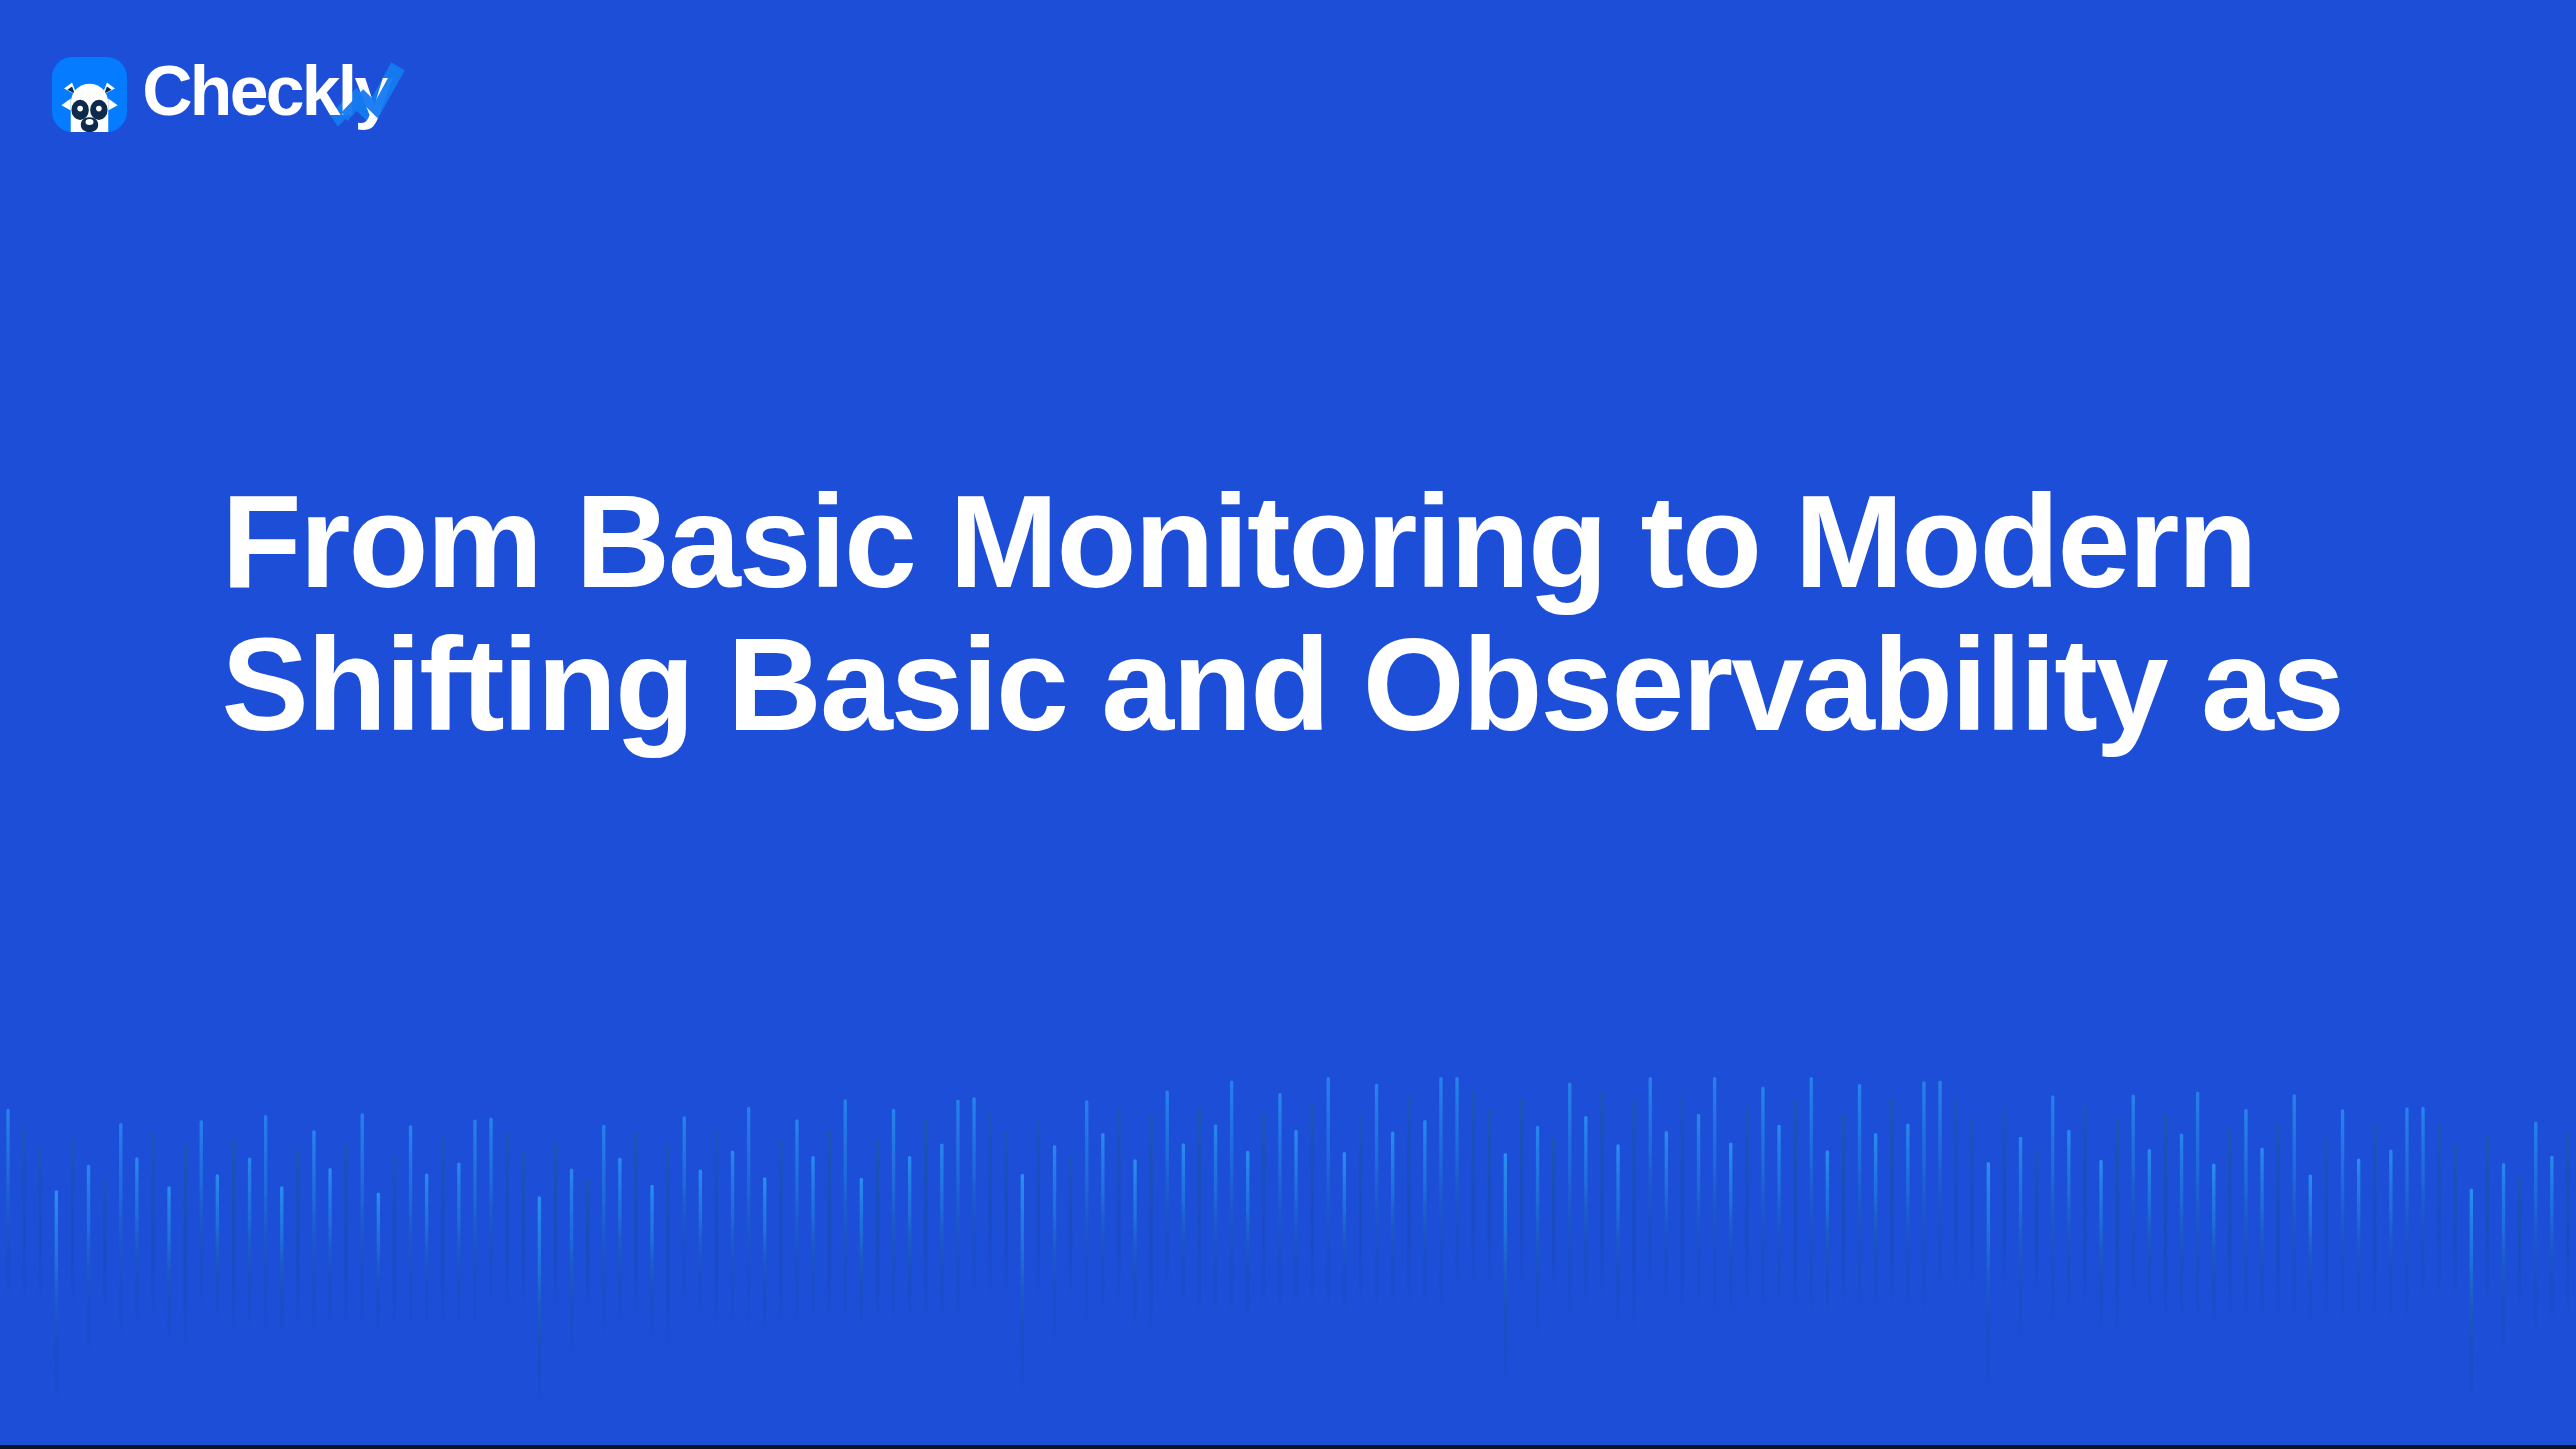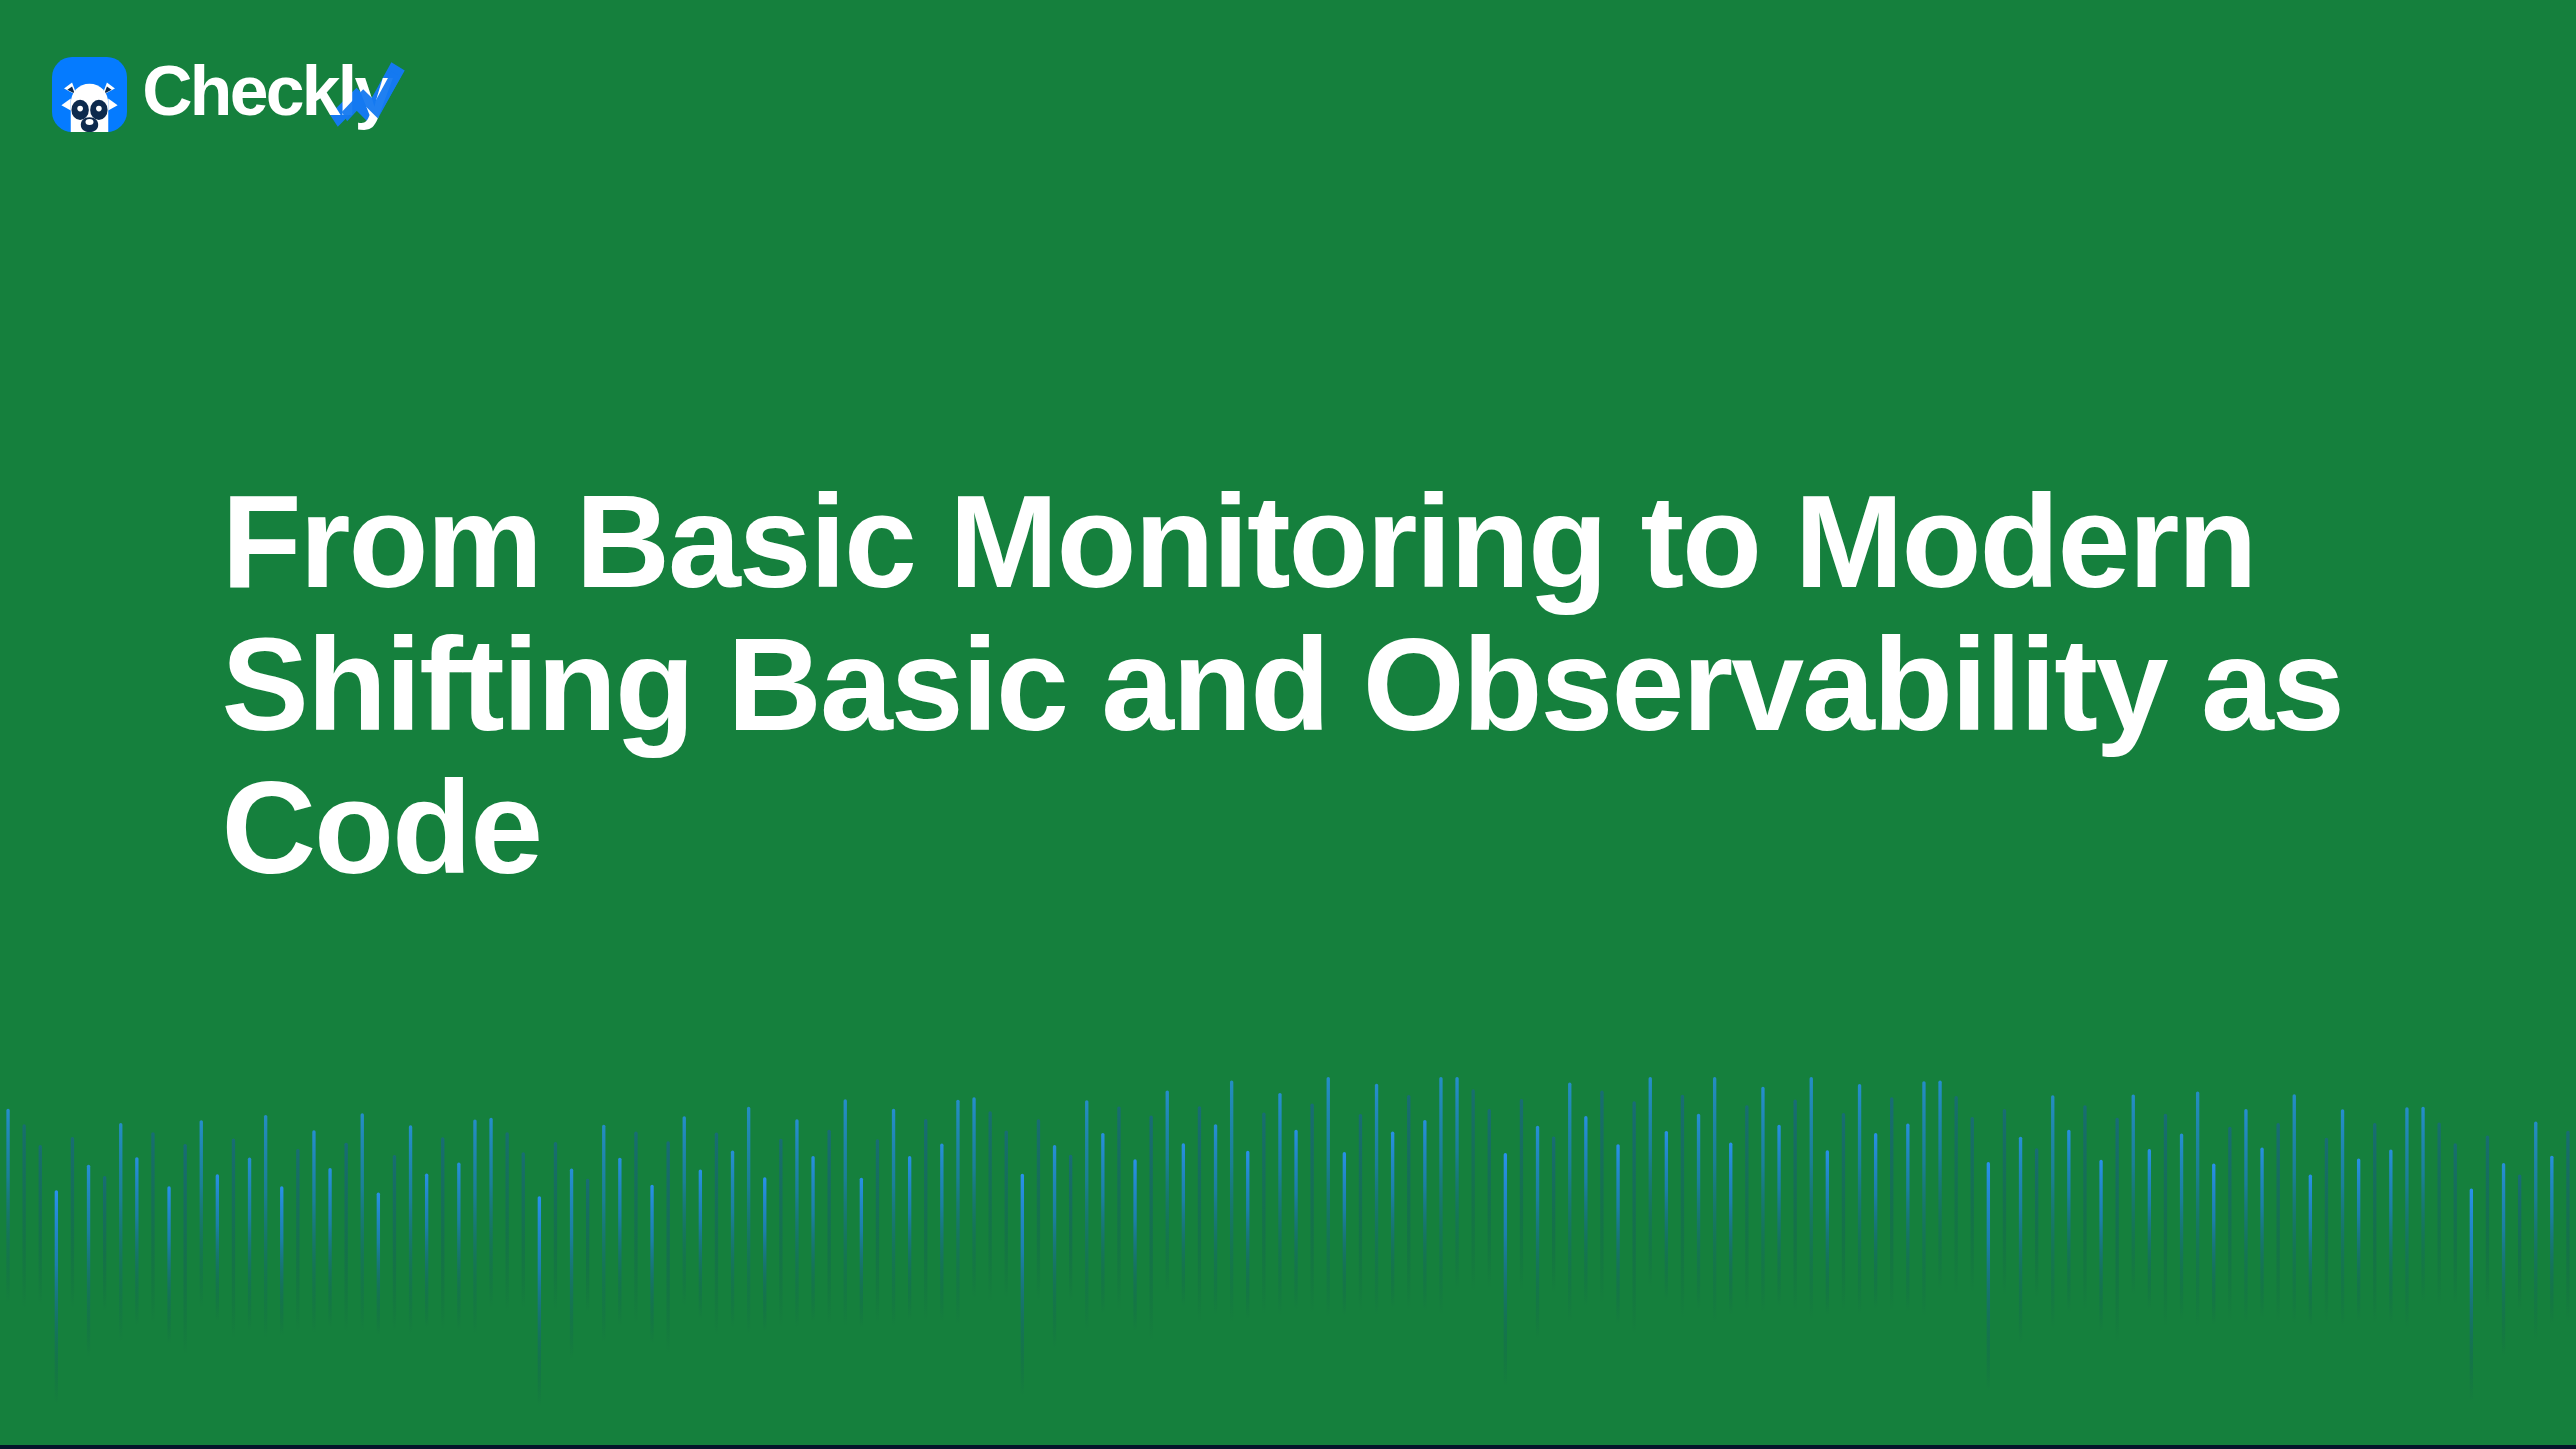--- a/index.html
+++ b/index.html
@@ -12,21 +12,21 @@
     width: 2576px;
     height: 1449px;
     overflow: hidden;
     font-family: "Liberation Sans", sans-serif;
   }
 
   .slide {
     position: relative;
     width: 2576px;
     height: 1449px;
-    background: #15803d;
+    background: #1d4ed8;
     overflow: hidden;
   }
 
   
   .logo-lockup {
     position: absolute;
     left: 52px;
     top: 55px;
     display: flex;
     align-items: center;
@@ -126,21 +126,20 @@
         </g>
 
         <path d="M306 96 L330 70 L352 92 L386 30 L372 22 L348 66 L330 48 L298 82 Z" fill="#1479f0" opacity="0.95"></path>
       </svg>
     </span>
   </div>
 
   <div class="title-block">
     <span class="title-line">From Basic Monitoring to Modern</span>
     <span class="title-line">Shifting Basic and Observability as</span>
-    <span class="title-line">Code</span>
   </div>
 
   <svg class="waveform" viewBox="0 0 3840 560" preserveAspectRatio="none">
     <defs>
       <linearGradient id="fadeBright" x1="0" y1="0" x2="0" y2="1">
         <stop offset="0%" stop-color="#2a92f2" stop-opacity="1"></stop>
         <stop offset="35%" stop-color="#1f7fdc" stop-opacity="0.72"></stop>
         <stop offset="70%" stop-color="#14558f" stop-opacity="0.30"></stop>
         <stop offset="100%" stop-color="#0b2f52" stop-opacity="0"></stop>
       </linearGradient>

